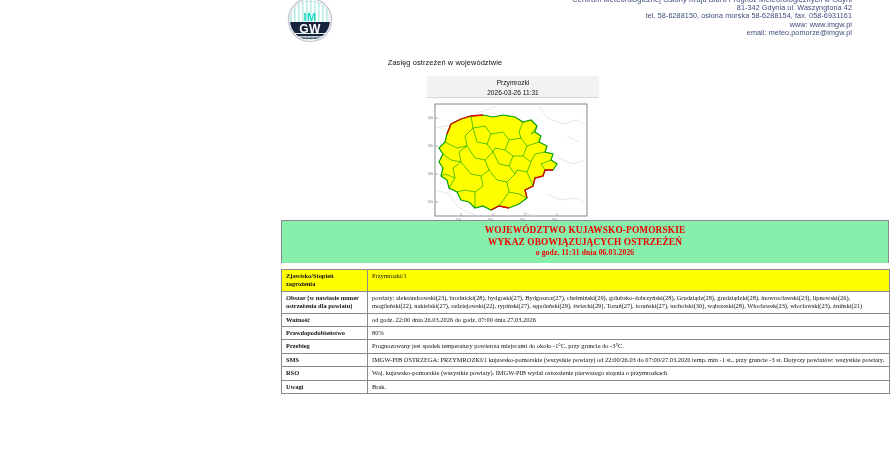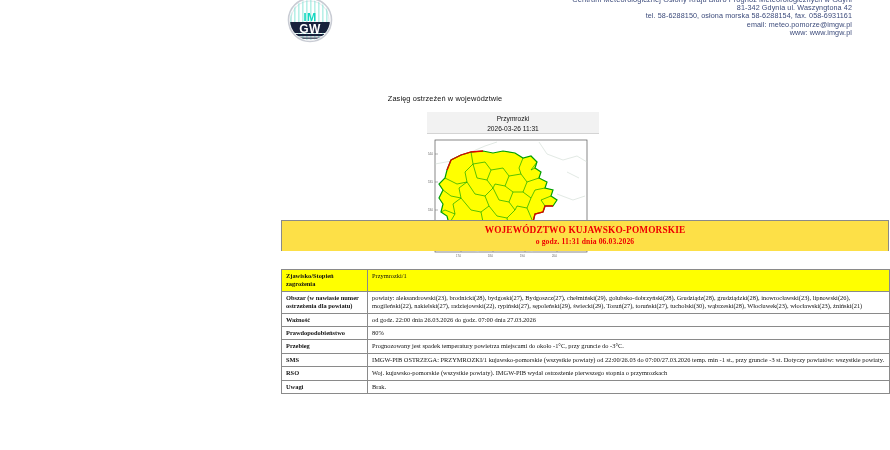--- a/index.html
+++ b/index.html
@@ -53,21 +53,20 @@
   }
   .header-addr .ln { display: block; white-space: nowrap; }
   .header-addr .ln0 { font-size: 7.4px; }
 
   
   .map-block {
     position: absolute;
     left: 0;
     top: 58px;
     width: 890px;
-    margin-top: 36px;
   }
   .map-caption {
     text-align: center;
     font-family: "Liberation Sans", sans-serif;
     font-size: 7.4px;
     color: #111;
     letter-spacing: 0.1px;
   }
   .map-frame {
     position: absolute;
@@ -101,21 +100,21 @@
 
   
   .title-box {
     position: absolute;
     left: 281px;
     top: 220px;
     width: 608px;
     border: 1px solid #8a8a8a;
     border-bottom: none;
     box-sizing: border-box;
-    background: #fde047;
+    background: #86efac;
     padding: 4px 0 4px 0;
     text-align: center;
   }
   .title-box .tline {
     color: #ee0000;
     font-family: "Liberation Serif", serif;
     font-weight: bold;
     font-size: 9.3px;
     line-height: 11.6px;
     letter-spacing: 0.15px;
@@ -191,22 +190,22 @@
         </g>
         <text x="26" y="23" text-anchor="middle" font-family="Liberation Sans, sans-serif" font-size="11" font-weight="bold" fill="#12d8c0" letter-spacing="0.4">IM</text>
         <text x="26" y="35" text-anchor="middle" font-family="Liberation Sans, sans-serif" font-size="12" font-weight="bold" fill="#ffffff" letter-spacing="0.4">GW</text>
       </svg>
     </div>
 
     <div class="header-addr">
       <span class="ln ln0">Centrum Meteorologicznej Osłony Kraju Biuro Prognoz Meteorologicznych w Gdyni</span>
       <span class="ln">81-342 Gdynia ul. Waszyngtona 42</span>
       <span class="ln">tel. 58-6288150, osłona morska 58-6288154, fax. 058-6931161</span>
+      <span class="ln">www: www.imgw.pl</span>
       <span class="ln">email: meteo.pomorze@imgw.pl</span>
-      <span class="ln">www: www.imgw.pl</span>
     </div>
   </div>
 
   <div class="map-block">
     <div class="map-caption">Zasięg ostrzeżeń w województwie</div>
 
     <div class="map-frame">
       <div class="map-titlebox">
         <div>Przymrozki</div>
         <div class="t2">2026-03-26 11:31</div>
@@ -281,20 +280,21 @@
             <text x="93" y="123">19.0</text>
             <text x="125" y="123">20.0</text>
           </g>
         </svg>
       </div>
     </div>
   </div>
 
   <div class="title-box">
     <div class="tline">WOJEWÓDZTWO KUJAWSKO-POMORSKIE</div>
+    <div class="tline">WYKAZ  OBOWIĄZUJĄCYCH OSTRZEŻEŃ</div>
     <div class="tline small">o godz. 11:31 dnia 06.03.2026</div>
   </div>
 
   <table class="data-table">
     <colgroup>
         <col class="c1">
         <col class="c2">
       </colgroup>
     <tbody>
         <tr class="hl">

